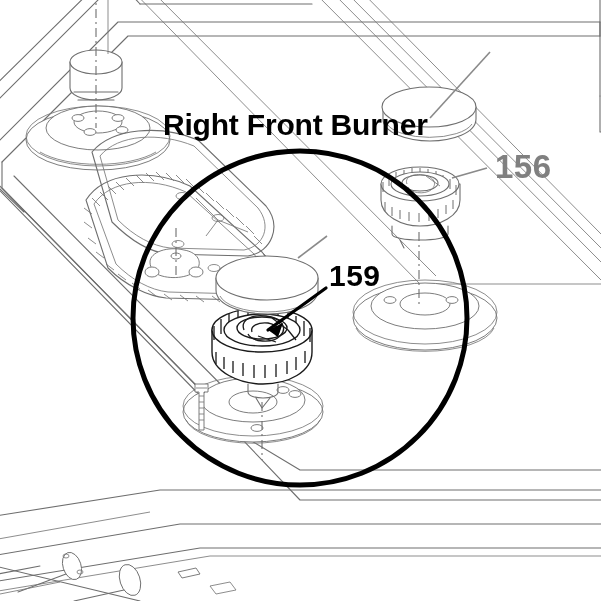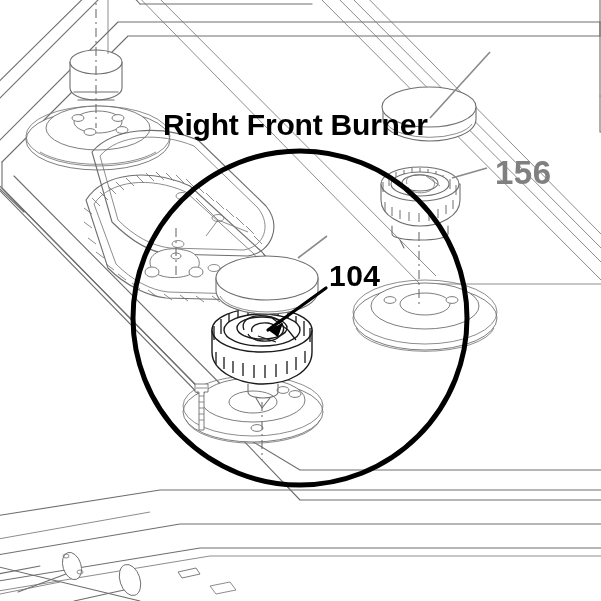--- a/index.html
+++ b/index.html
@@ -6,21 +6,21 @@
   body{font-family:"Liberation Sans",sans-serif;}
   #stage{position:relative;width:601px;height:601px;background:#ffffff;overflow:hidden;}
   #artwork{position:absolute;left:0;top:0;width:601px;height:601px;}
   .lbl{position:absolute;font-family:"Liberation Sans",sans-serif;font-weight:bold;
        letter-spacing:0.5px;line-height:1;white-space:nowrap;}
   .lbl-gray{color:#808080;font-size:33px;}
   .lbl-black{color:#000000;font-size:30px;}
   #title{position:absolute;color:#000000;font-weight:bold;font-size:30px;
          font-family:"Liberation Sans",sans-serif;white-space:nowrap;letter-spacing:-0.2px;}
   #l152{left:466px;top:14px;}
-  #l156{left:495px;top:156px;text-align:center;}
+  #l156{left:495px;top:150px;text-align:center;}
   #l150{left:330px;top:221px;}
   #l159{left:329px;top:261px;}
   #title{left:163px;top:108px;}
 </style>
 </head>
 <body>
 
 <div id="stage">
 
   <svg id="artwork" viewBox="0 0 601 601" xmlns="http://www.w3.org/2000/svg">
@@ -241,15 +241,15 @@
 
     </g>
   </svg>
 
   <div id="title">Right Front Burner</div>
 
 
   <div id="l156" class="lbl lbl-gray">156</div>
 
 
-  <div id="l159" class="lbl lbl-black">104</div>
+  <div id="l159" class="lbl lbl-black">159</div>
 
 </div>
 
 </body></html>

